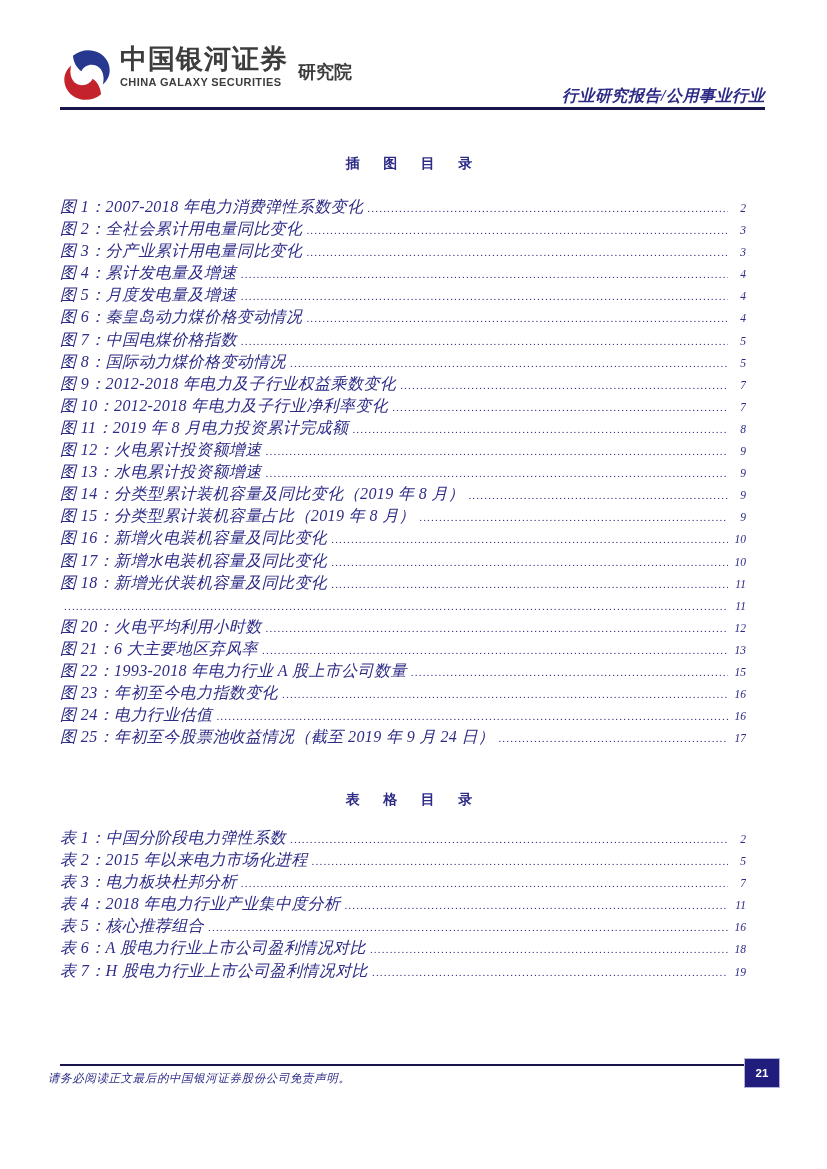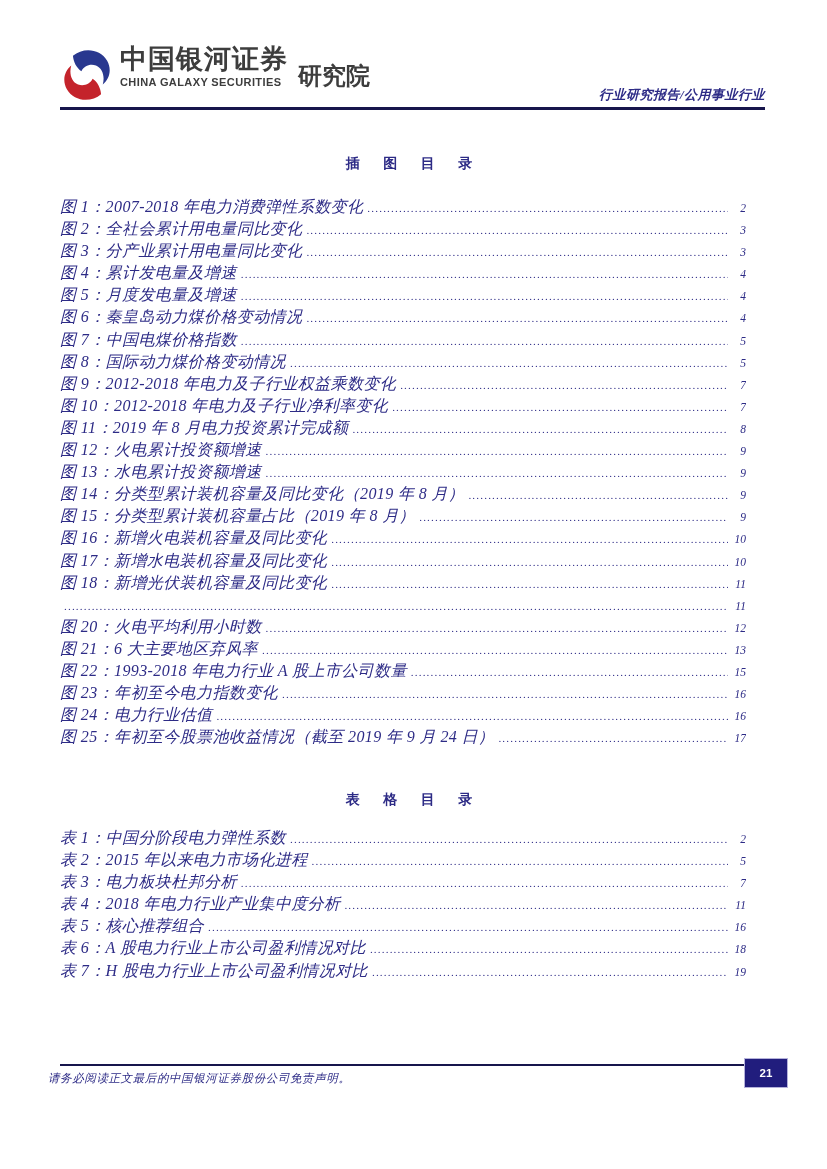--- a/index.html
+++ b/index.html
@@ -20,26 +20,26 @@
     font-size: 27px; font-weight: bold; color: #3d3d3d;
     letter-spacing: 1px; line-height: 30px; white-space: nowrap;
   }
   .logo-en {
     font-family: "Liberation Sans", sans-serif;
     font-size: 11px; font-weight: bold; color: #3d3d3d;
     letter-spacing: 0.4px; margin-top: 2px; white-space: nowrap;
   }
   .institute {
     font-family: "Liberation Sans", sans-serif;
-    font-size: 24px; font-weight: bold; color: #3d3d3d;
+    font-size: 18px; font-weight: bold; color: #3d3d3d;
     align-self: flex-start; margin: 16px 0 0 10px; white-space: nowrap;
   }
   .report-type {
     position: absolute; right: 62px; top: 86px;
-    font-size: 13px; font-weight: bold; font-style: italic;
+    font-size: 16px; font-weight: bold; font-style: italic;
     color: #2d2b86; letter-spacing: 0.5px; white-space: nowrap;
   }
   .header-rule {
     position: absolute; left: 60px; width: 705px; top: 107px; height: 2.6px;
     background: #17154c;
   }
 
   
   .section-title {
     position: absolute; left: 60px; width: 705px;
@@ -70,21 +70,21 @@
   
   .footer-rule {
     position: absolute; left: 60px; top: 1064px; width: 686px; height: 2.2px;
     background: #17154c;
   }
   .footer-disclaimer {
     position: absolute; left: 48px; top: 1071px;
     font-size: 11.5px; font-style: italic; color: #2d2b86; letter-spacing: 0.6px;
   }
   .footer-pagebox {
-    position: absolute; left: 744px; top: 1058px; width: 44px; height: 30px;
+    position: absolute; left: 744px; top: 1058px; width: 36px; height: 30px;
     background: #211d7d; border: 1px solid #b5b2da; box-sizing: border-box;
     display: flex; align-items: center; justify-content: center;
   }
   .footer-pagebox span {
     color: #ffffff; font-size: 11.5px; font-weight: bold;
     font-family: "Liberation Sans", sans-serif;
   }
 </style>
 </head>
 <body>

